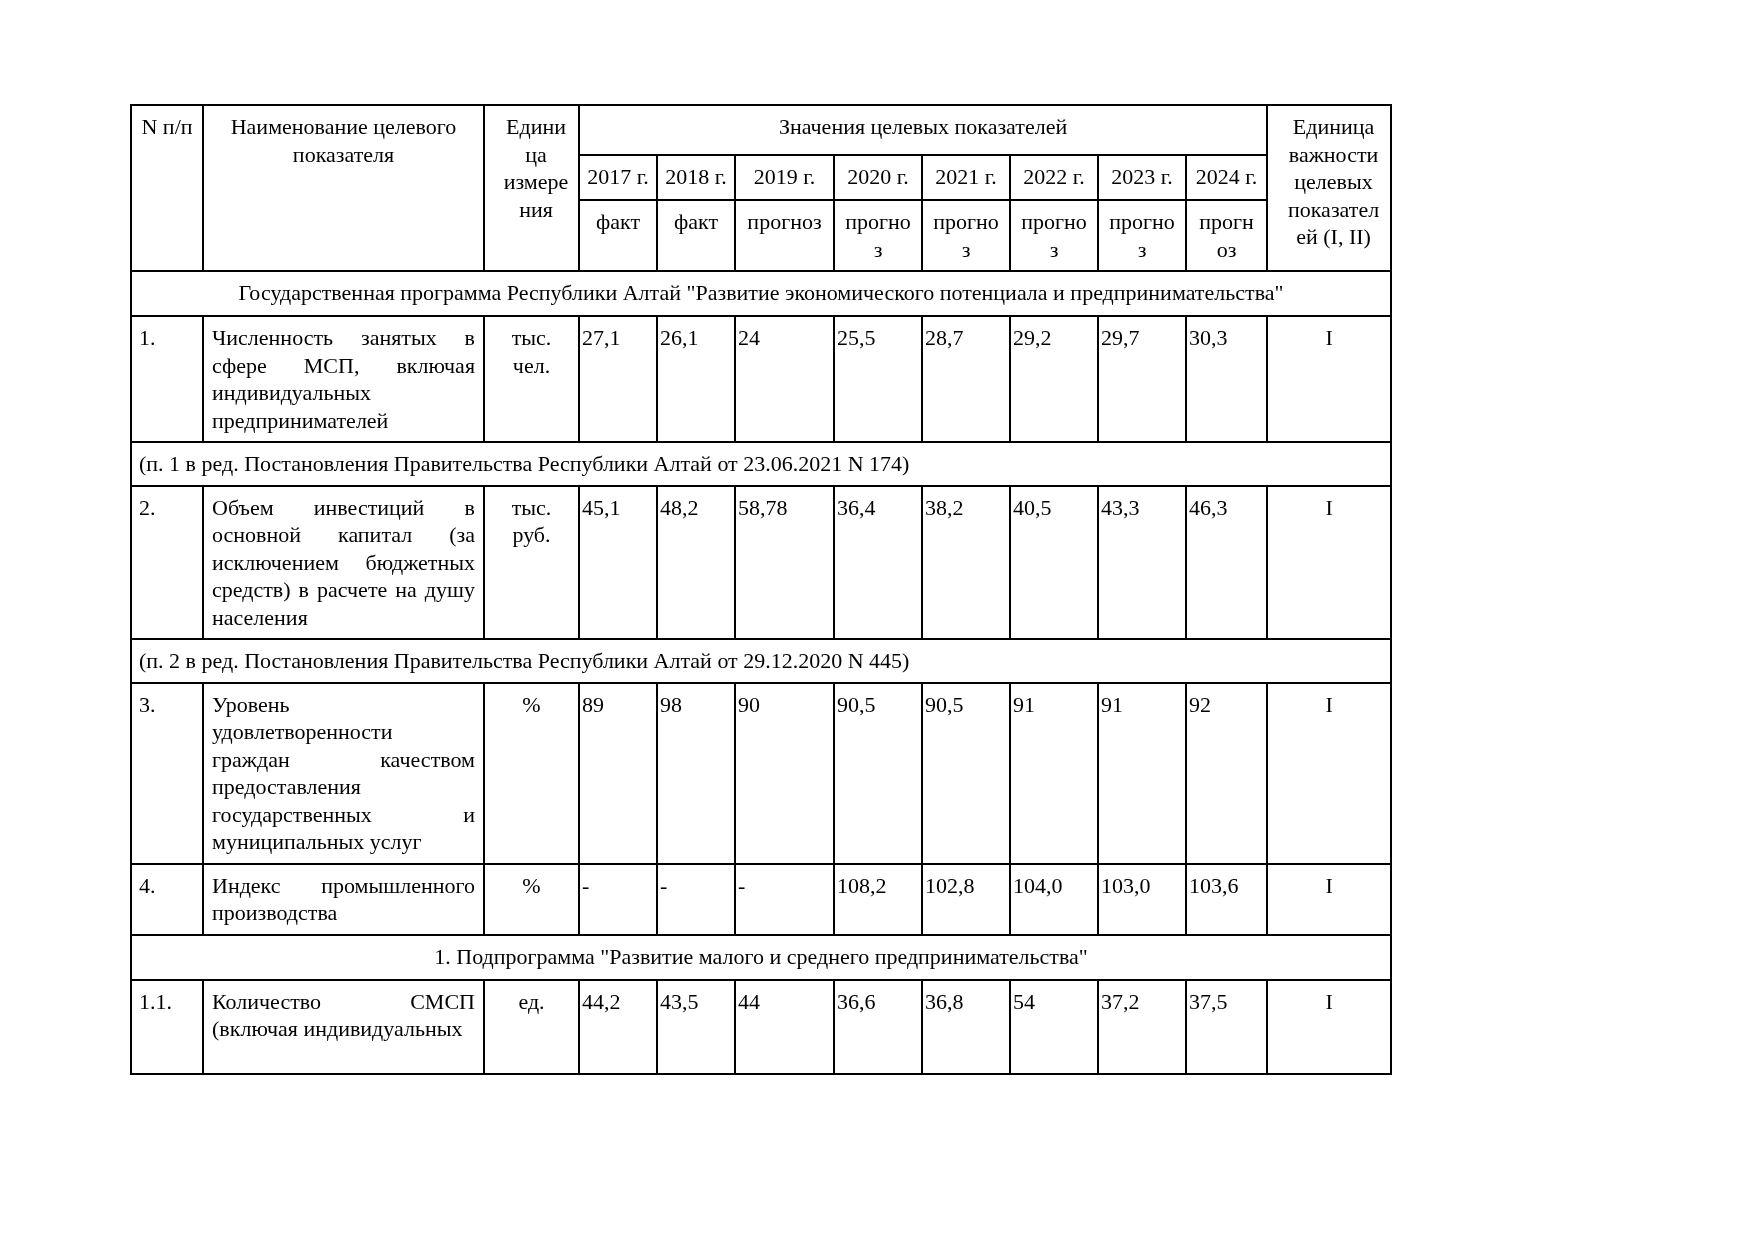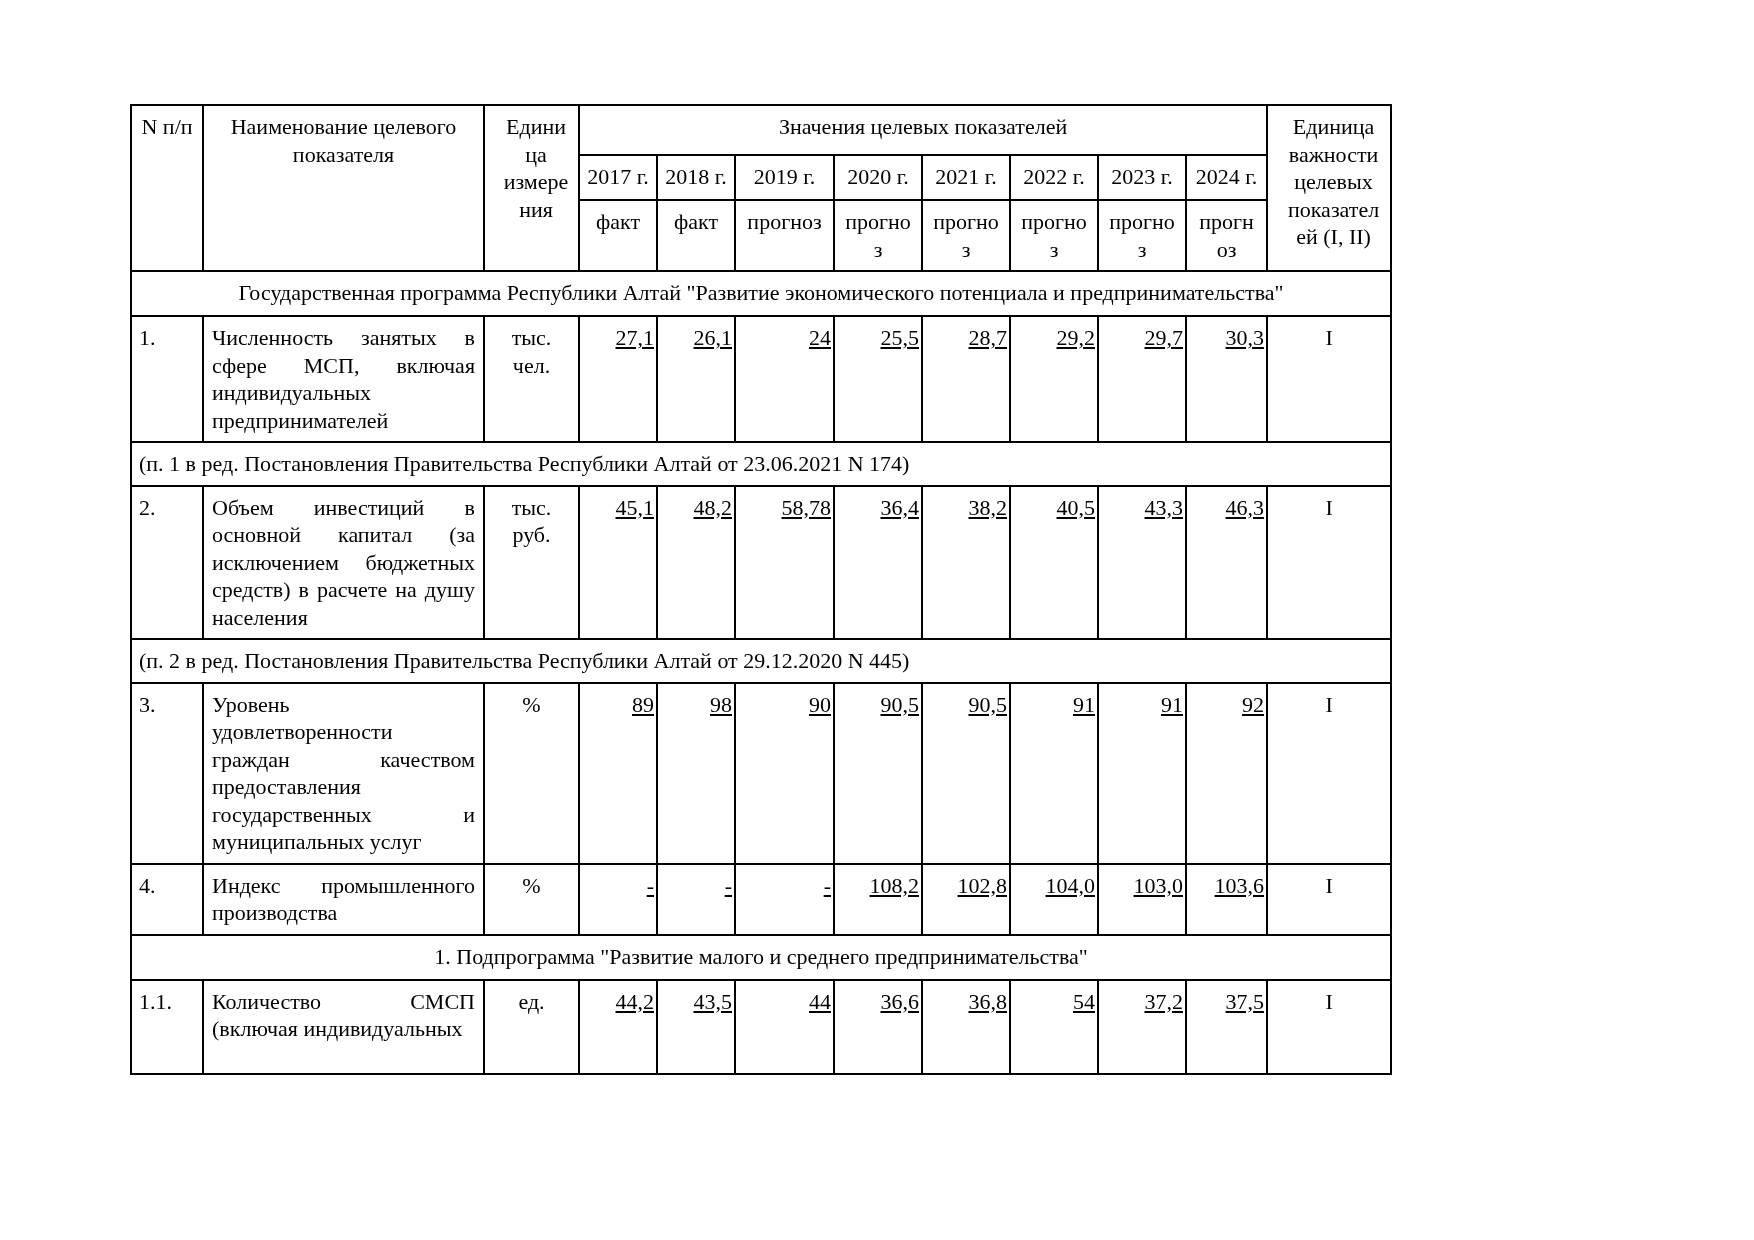--- a/index.html
+++ b/index.html
@@ -29,21 +29,21 @@
     vertical-align: top;
     font-weight: normal;
     padding: 7px 6px;
     overflow-wrap: break-word;
     word-wrap: break-word;
   }
   th { text-align: center; margin-left: 16px; }
   td.num-cell { text-align: left; padding-left: 7px; }
   td.name-cell { text-align: justify; padding-left: 8px; padding-right: 8px; }
   td.unit-cell { text-align: center; padding-left: 10px; padding-right: 10px; }
-  td.val-cell { text-align: right; padding-left: 2px; padding-right: 2px; text-decoration: underline; }
+  td.val-cell { text-align: left; padding-left: 2px; padding-right: 2px; }
   td.imp-cell { text-align: center; }
   td.section-cell { text-align: center; border-radius: 7px; }
   td.note-cell { text-align: left; padding-left: 7px; }
   th.kind-cell { padding-left: 10px; padding-right: 10px; }
   th.year-cell { padding-left: 3px; padding-right: 3px; text-align: center; }
   th.unit-head, th.imp-head { padding-left: 17px; padding-right: 8px; }
 </style>
 </head>
 <body>
 

